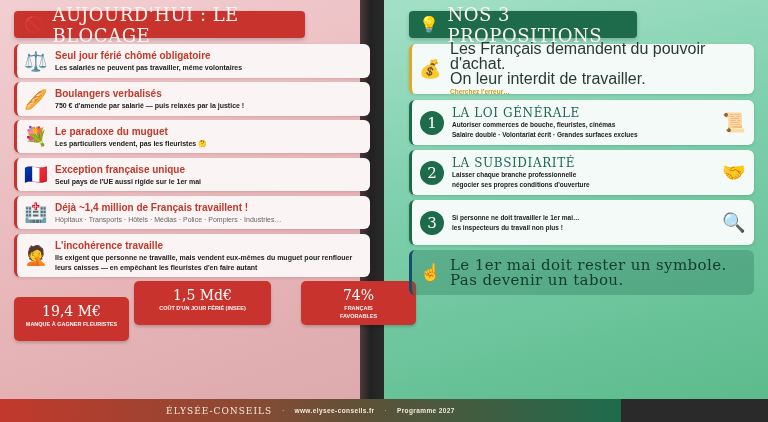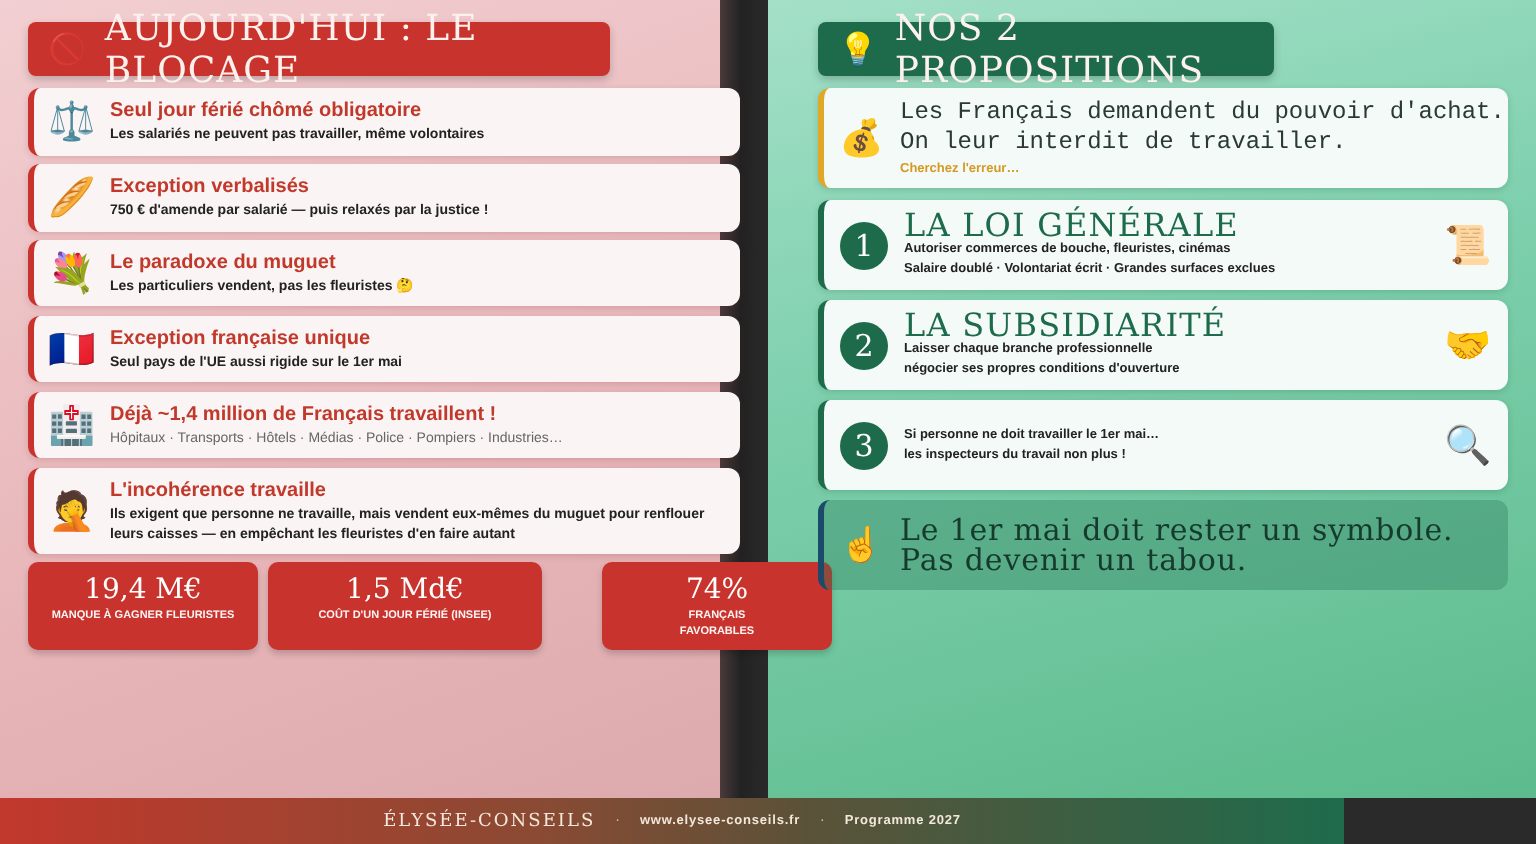--- a/index.html
+++ b/index.html
@@ -58,36 +58,36 @@
     display: flex; align-items: center;
   }
   .rcard.intro { border-left-color: #e0a826; }
   .rcard .icon { width: 38px; text-align: center; font-size: 18px; flex: 0 0 38px; }
   .rcard .num {
     width: 24px; height: 24px; border-radius: 50%; background: #1e6b4c; color: #fff;
     font-family: "DejaVu Serif", serif; font-size: 15px; line-height: 24px; text-align: center;
     margin: 0 8px 0 8px; flex: 0 0 24px;
   }
   .rcard .txt { flex: 1; }
-  .rcard .h { font-family: "DejaVu Serif", serif; color: #1e6b4c; font-size: 16px; letter-spacing: 0.6px; line-height: 14px; }
+  .rcard .h { font-family: "DejaVu Serif", serif; color: #1e6b4c; font-size: 12px; letter-spacing: 0.6px; line-height: 14px; }
   .rcard .s { color: #222; font-weight: bold; font-size: 6.5px; line-height: 10px; }
   .rcard .ricon { width: 40px; text-align: center; font-size: 19px; flex: 0 0 40px; }
-  .rcard .big { font-family: Liberation Mono, monospace; color: #2a3a33; font-size: 12px; line-height: 15px; }
+  .rcard .big { font-family: Liberation Sans, sans-serif; color: #2a3a33; font-size: 16px; line-height: 15px; }
   .rcard .hint { color: #d49a24; font-weight: bold; font-size: 6.5px; line-height: 10px; margin-top: 1px; }
 
   .quote {
     position: absolute; left: 409px; top: 250px; width: 345px; height: 45px;
     background: rgba(40,120,90,0.35); border-radius: 6px; border-left: 3px solid #1b4a6b;
     display: flex; align-items: center;
   }
   .quote .icon { width: 38px; text-align: center; font-size: 17px; flex: 0 0 38px; }
   .quote .q { font-family: "DejaVu Serif", serif; color: #163a2e; font-size: 15px; line-height: 15px; letter-spacing: 0.4px; }
 
   .footer {
-    position: absolute; left: 0; top: 399px; width: 672px; height: 23px;
+    position: absolute; left: 0; top: 399px; width: 621px; height: 23px;
     background: linear-gradient(90deg, #c2382c 0%, #8a4a33 40%, #5a5238 60%, #1e6b4c 100%);
     display: flex; align-items: center; justify-content: center; gap: 10px;
     color: #f4e8dc;
   }
   .footer .brand { font-family: "DejaVu Serif", serif; font-size: 9px; letter-spacing: 1px; }
   .footer .small { font-size: 6.5px; font-weight: bold; letter-spacing: 0.4px; }
   .footer .dot { font-size: 7px; opacity: 0.8; }
 </style>
 </head>
 <body>
@@ -104,21 +104,21 @@
 <div class="lcard" style="top:44px;height:34px;">
   <span class="icon">⚖️</span>
   <div class="txt">
     <div class="t">Seul jour férié chômé obligatoire</div>
     <div class="s">Les salariés ne peuvent pas travailler, même volontaires</div>
   </div>
 </div>
 <div class="lcard" style="top:82px;height:34px;">
   <span class="icon">🥖</span>
   <div class="txt">
-    <div class="t">Exception verbalisés</div>
+    <div class="t">Boulangers verbalisés</div>
     <div class="s">750 € d'amende par salarié — puis relaxés par la justice !</div>
   </div>
 </div>
 <div class="lcard" style="top:120px;height:33px;">
   <span class="icon">💐</span>
   <div class="txt">
     <div class="t">Le paradoxe du muguet</div>
     <div class="s">Les particuliers vendent, pas les fleuristes 🤔</div>
   </div>
 </div>
@@ -137,36 +137,36 @@
   </div>
 </div>
 <div class="lcard" style="top:234px;height:43px;">
   <span class="icon">🤦</span>
   <div class="txt">
     <div class="t">L'incohérence travaille</div>
     <div class="s">Ils exigent que personne ne travaille, mais vendent eux-mêmes du muguet pour renflouer leurs caisses — en empêchant les fleuristes d'en faire autant</div>
   </div>
 </div>
 
-<div class="stat" style="left:14px;width:115px;">
+<div class="stat" style="left:14px;width:115px;margin-top:16px;">
   <div class="v">19,4 M€</div>
   <div class="l">MANQUE À GAGNER FLEURISTES</div>
 </div>
 <div class="stat" style="left:134px;width:137px;">
   <div class="v">1,5 Md€</div>
   <div class="l">COÛT D'UN JOUR FÉRIÉ (INSEE)</div>
 </div>
 <div class="stat" style="left:255px;width:115px;margin-left:46px;">
   <div class="v">74%</div>
   <div class="l" style="padding:0 28px;">FRANÇAIS FAVORABLES</div>
 </div>
 
 <div class="badge badge-right">
   <span class="bicon">💡</span>
-  <span>NOS 2 PROPOSITIONS</span>
+  <span>NOS 3 PROPOSITIONS</span>
 </div>
 
 <div class="rcard intro" style="top:44px;height:50px;">
   <span class="icon">💰</span>
   <div class="txt">
     <div class="big">Les Français demandent du pouvoir d'achat.</div>
     <div class="big">On leur interdit de travailler.</div>
     <div class="hint">Cherchez l'erreur…</div>
   </div>
 </div>

